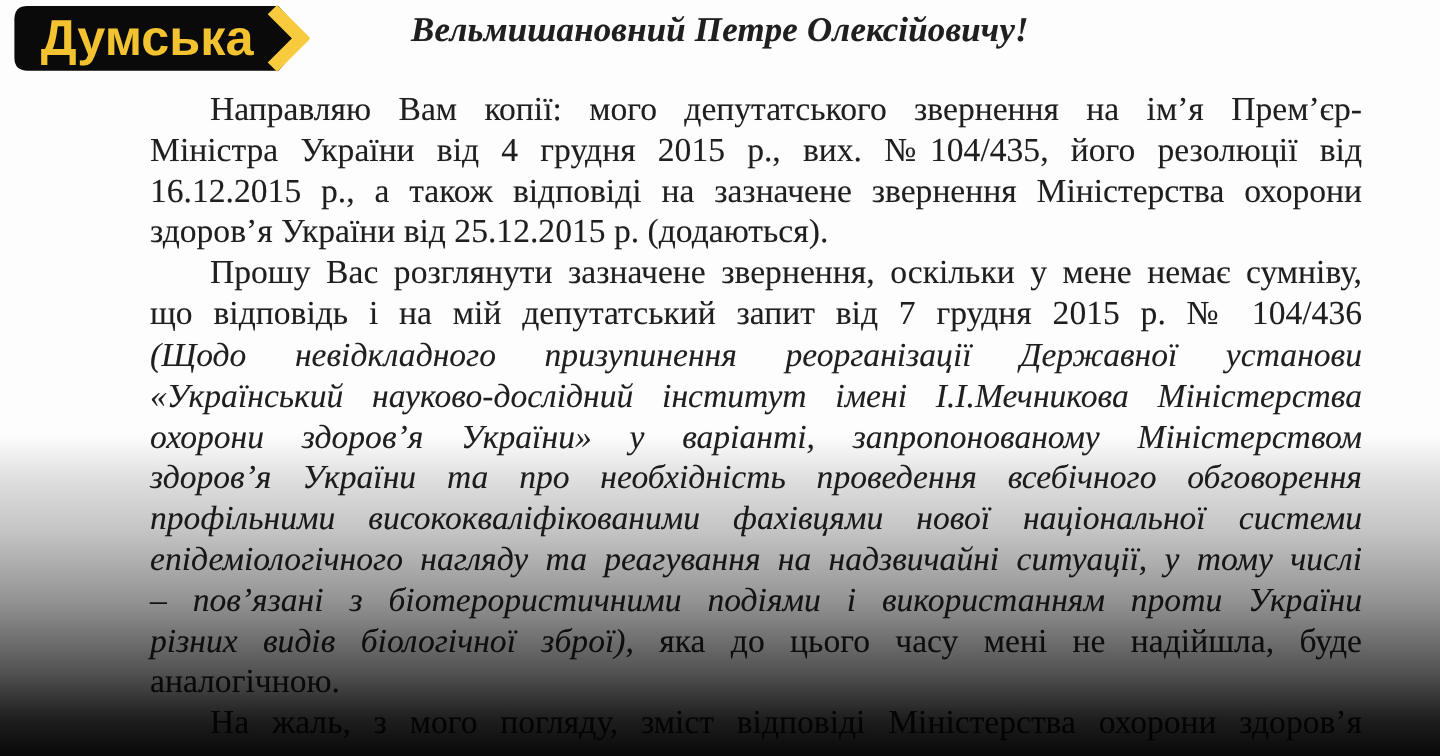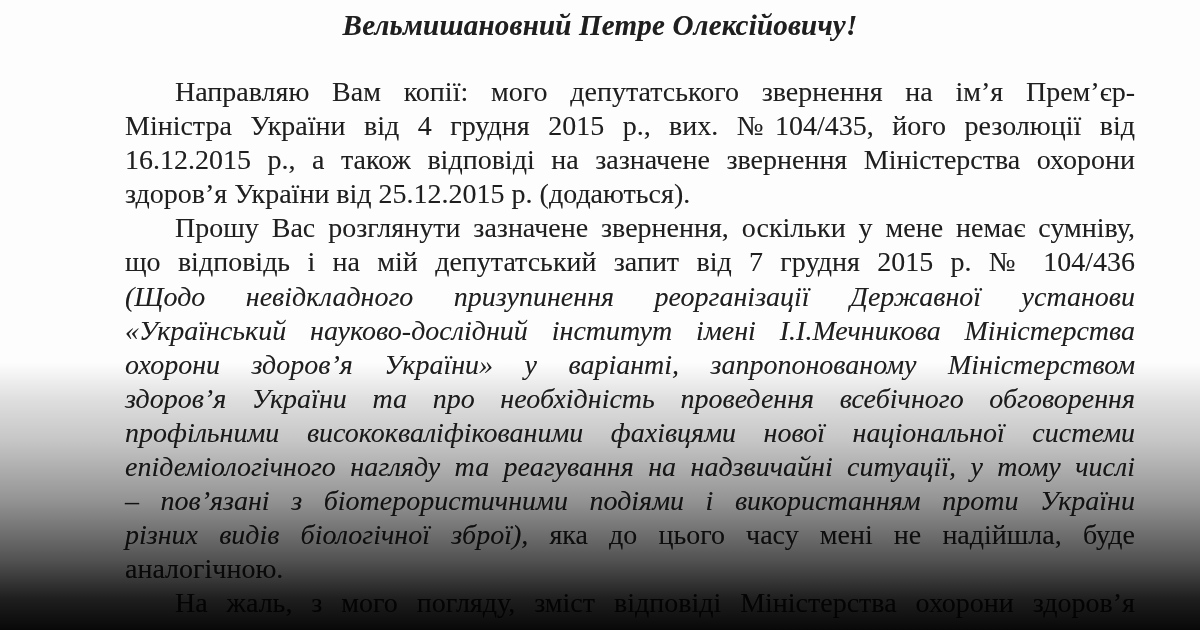--- a/index.html
+++ b/index.html
@@ -84,14 +84,21 @@
       <div class="line just it">– пов’язані з біотерористичними подіями і використанням проти України</div>
       <div class="line just"><span class="it">різних видів біологічної зброї),</span> <span>яка до цього часу мені не надійшла, буде</span></div>
       <div class="line">аналогічною.</div>
 
       <div class="line just indent">На жаль, з мого погляду, зміст відповіді Міністерства охорони здоров’я</div>
     </div>
   </div>
 
   <div class="fade"></div>
 
+  <div class="logo">
+    <svg viewBox="0 0 250 58">
+      <path d="M15 2 L224 2 L248 29 L224 56 L15 56 Q4 56 4 45 L4 13 Q4 2 15 2 Z" style="fill:var(--badge-black)"></path>
+      <polyline points="219,5 243,29 219,53" style="fill:none;stroke:var(--chevron-yellow);stroke-width:11"></polyline>
+      <text x="26" y="43" style="fill:var(--accent-yellow)">Думська</text>
+    </svg>
+  </div>
 
 </div>
 
 </body></html>

